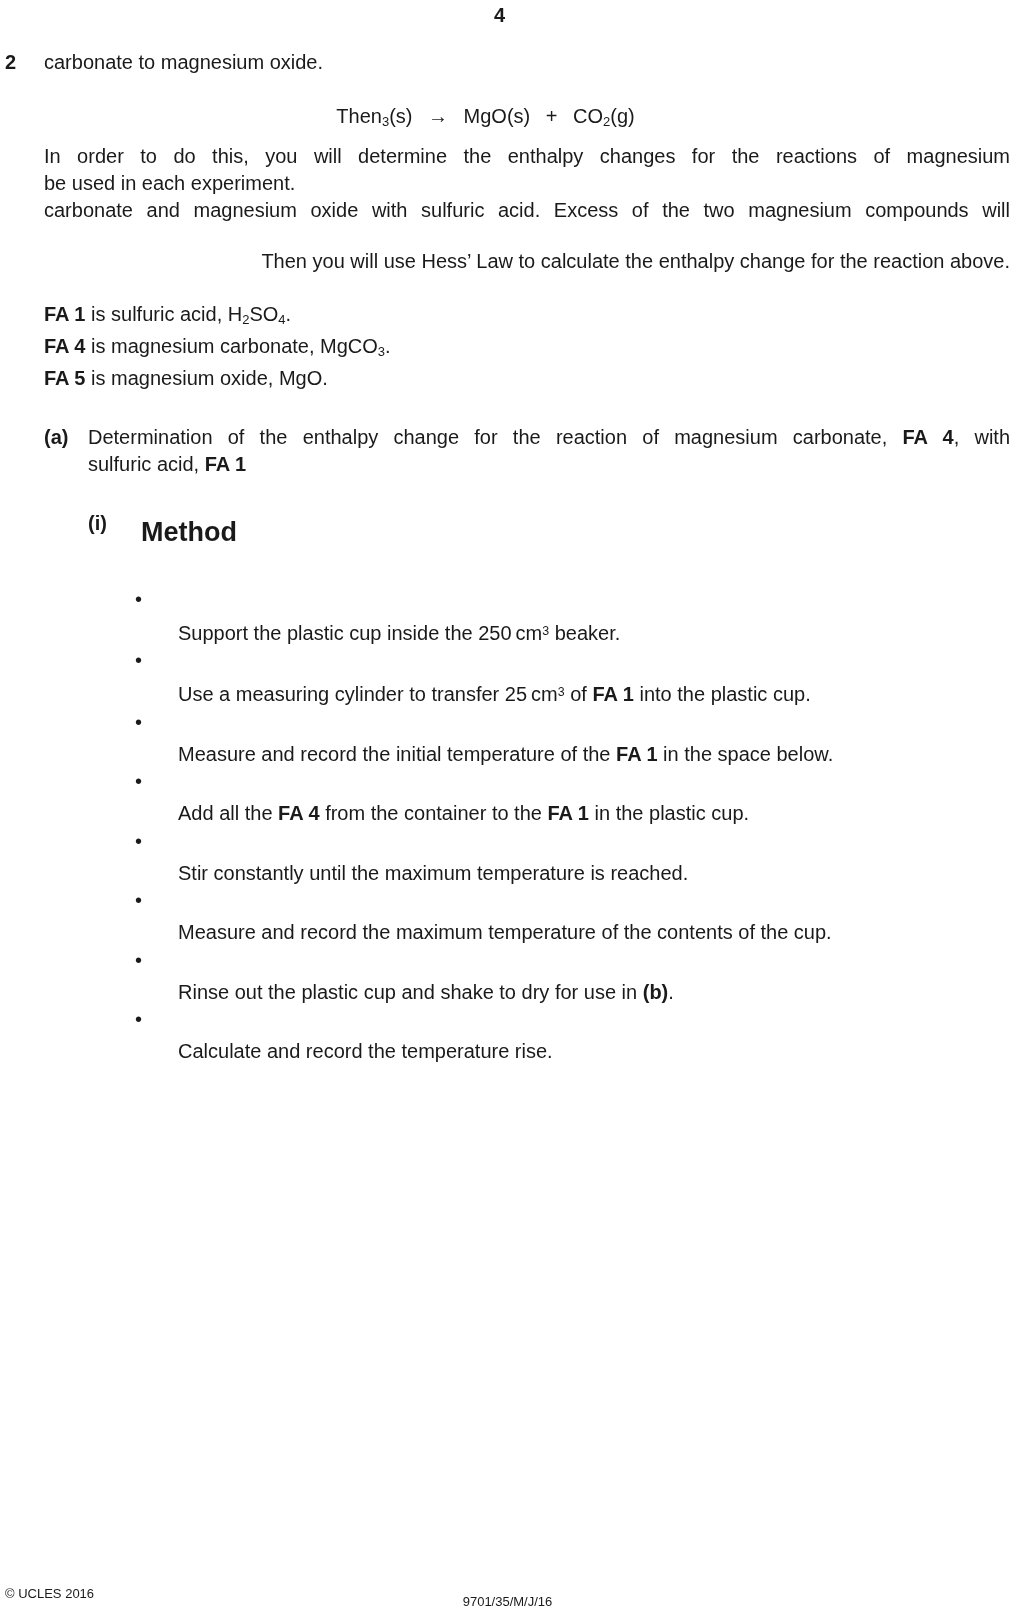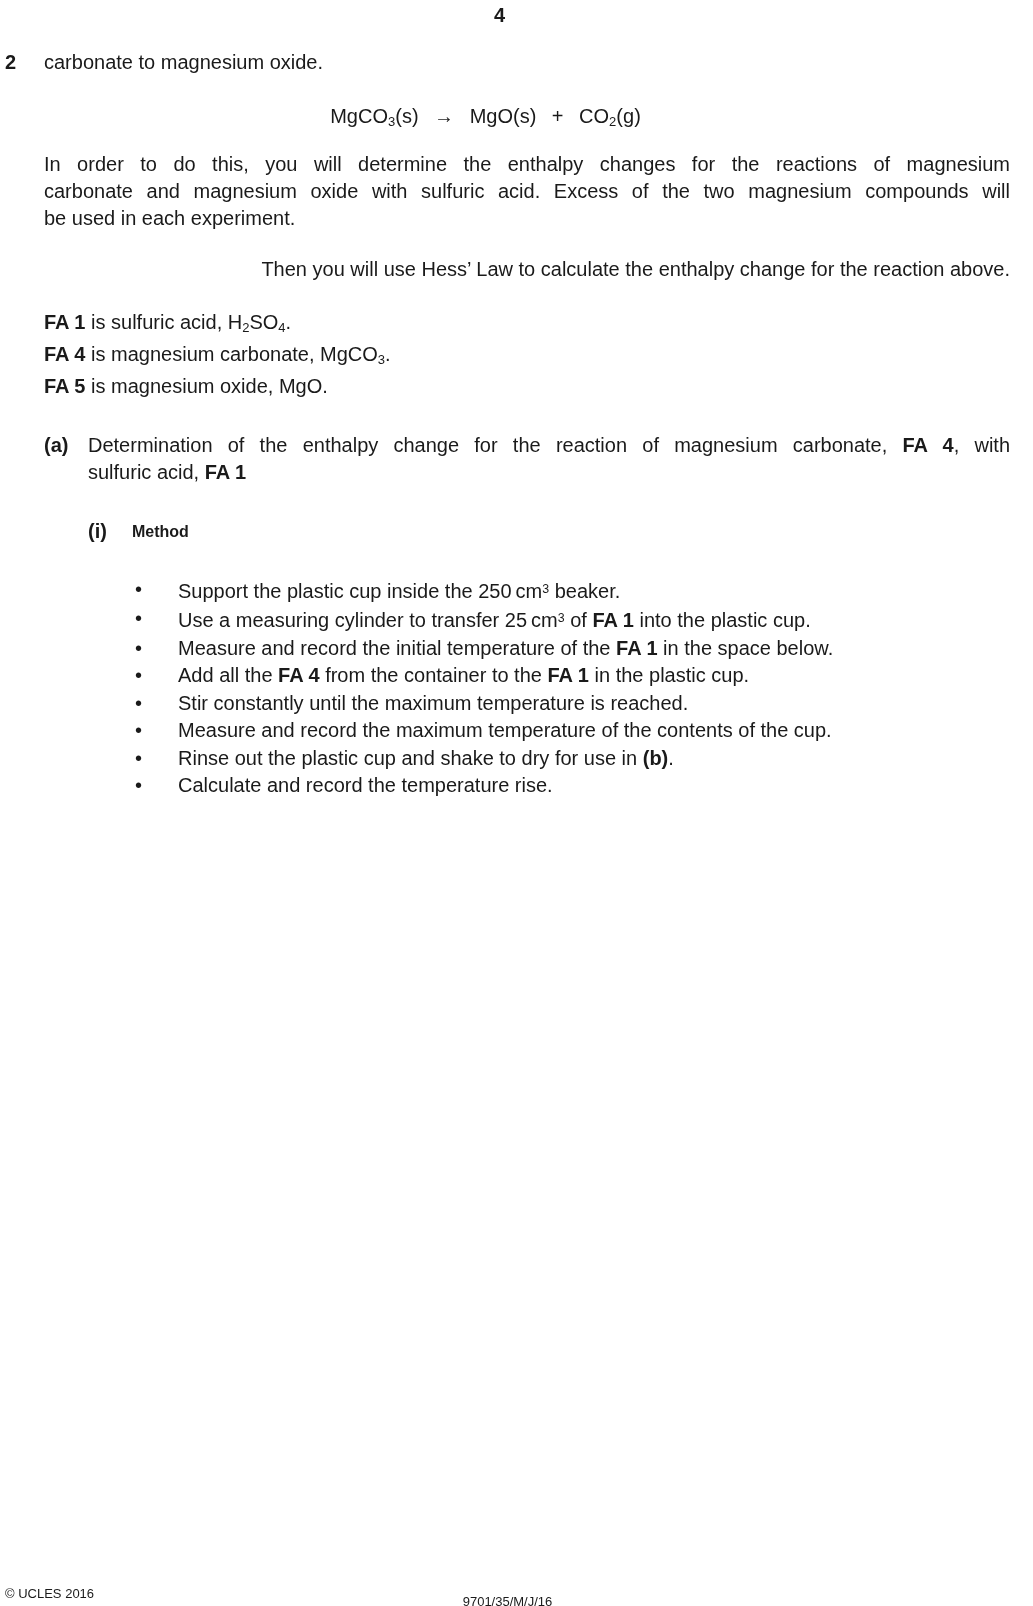--- a/index.html
+++ b/index.html
@@ -35,42 +35,42 @@
   .line.just { text-align: justify; text-align-last: justify; }
 
   .equation {
     margin-top: 25px;
     line-height: 30px;
     text-align: center;
     padding-right: 44px;
   }
 
   .ind { margin-left: 39px; }
-  .p-overview { margin-top: 14px; }
+  .p-overview { margin-top: 6px; }
   .p-hess { margin-top: 24px; text-align: right; }
   .fa-list { margin-top: 26px; }
 
   .arow { display: flex; margin-top: 32px; margin-left: 39px; }
   .alabel { flex: 0 0 44px; font-weight: bold; }
 
   .irow { display: flex; margin-top: 32px; margin-left: 83px; }
   .ilabel { flex: 0 0 44px; font-weight: bold; }
-  .method-heading { margin: 0; font-size: 16px; line-height: 27px; font-weight: bold; }
+  .method-heading { margin: 9px; font-size: 27px; line-height: 27px; font-weight: bold; }
 
   ul.method {
     list-style: none;
     margin: 31px 0 0 130px;
     padding: 0;
   }
   ul.method li {
     display: flex;
     line-height: 27.5px;
   }
   .bullet { flex: 0 0 43px; }
-  .step-text { flex: 1; min-width: 0; }
+  .step-text { flex: 1; min-width: 0; margin-top: 32px; }
 
   .footer {
     position: absolute;
     top: 1584px;
     left: 5px;
     right: 23px;
     font-size: 13px;
     line-height: 20px;
   }
   .footer .ref {
@@ -90,26 +90,26 @@
     <span>4</span>
   </div>
 
   <div class="qrow">
     <span class="qnum">2</span>
     <div class="para">
       <div class="line"><span>carbonate to magnesium oxide.</span></div>
     </div>
   </div>
 
-  <div class="equation"><span>MgCO</span><span class="sub">3</span><span>(s)  →  MgO(s)  +  CO</span><span class="sub">2</span><span>(g)</span></div>
+  <div class="equation"><span>Then</span><span class="sub">3</span><span>(s)  →  MgO(s)  +  CO</span><span class="sub">2</span><span>(g)</span></div>
 
   <div class="ind p-overview">
     <div class="line just"><span>In order to do this, you will determine the enthalpy changes for the reactions of magnesium</span></div>
+    <div class="line"><span>be used in each experiment.</span></div>
     <div class="line just"><span>carbonate and magnesium oxide with sulfuric acid. Excess of the two magnesium compounds will</span></div>
-    <div class="line"><span>be used in each experiment.</span></div>
   </div>
 
   <div class="ind p-hess">
     <div class="line"><span>Then you will use Hess’ Law to calculate the enthalpy change for the reaction above.</span></div>
   </div>
 
   <div class="ind fa-list">
     <div class="line"><span class="b">FA 1</span><span> is sulfuric acid, H</span><span class="sub">2</span><span>SO</span><span class="sub">4</span><span>.</span></div>
     <div class="line"><span class="b">FA 4</span><span> is magnesium carbonate, MgCO</span><span class="sub">3</span><span>.</span></div>
     <div class="line"><span class="b">FA 5</span><span> is magnesium oxide, MgO.</span></div>

